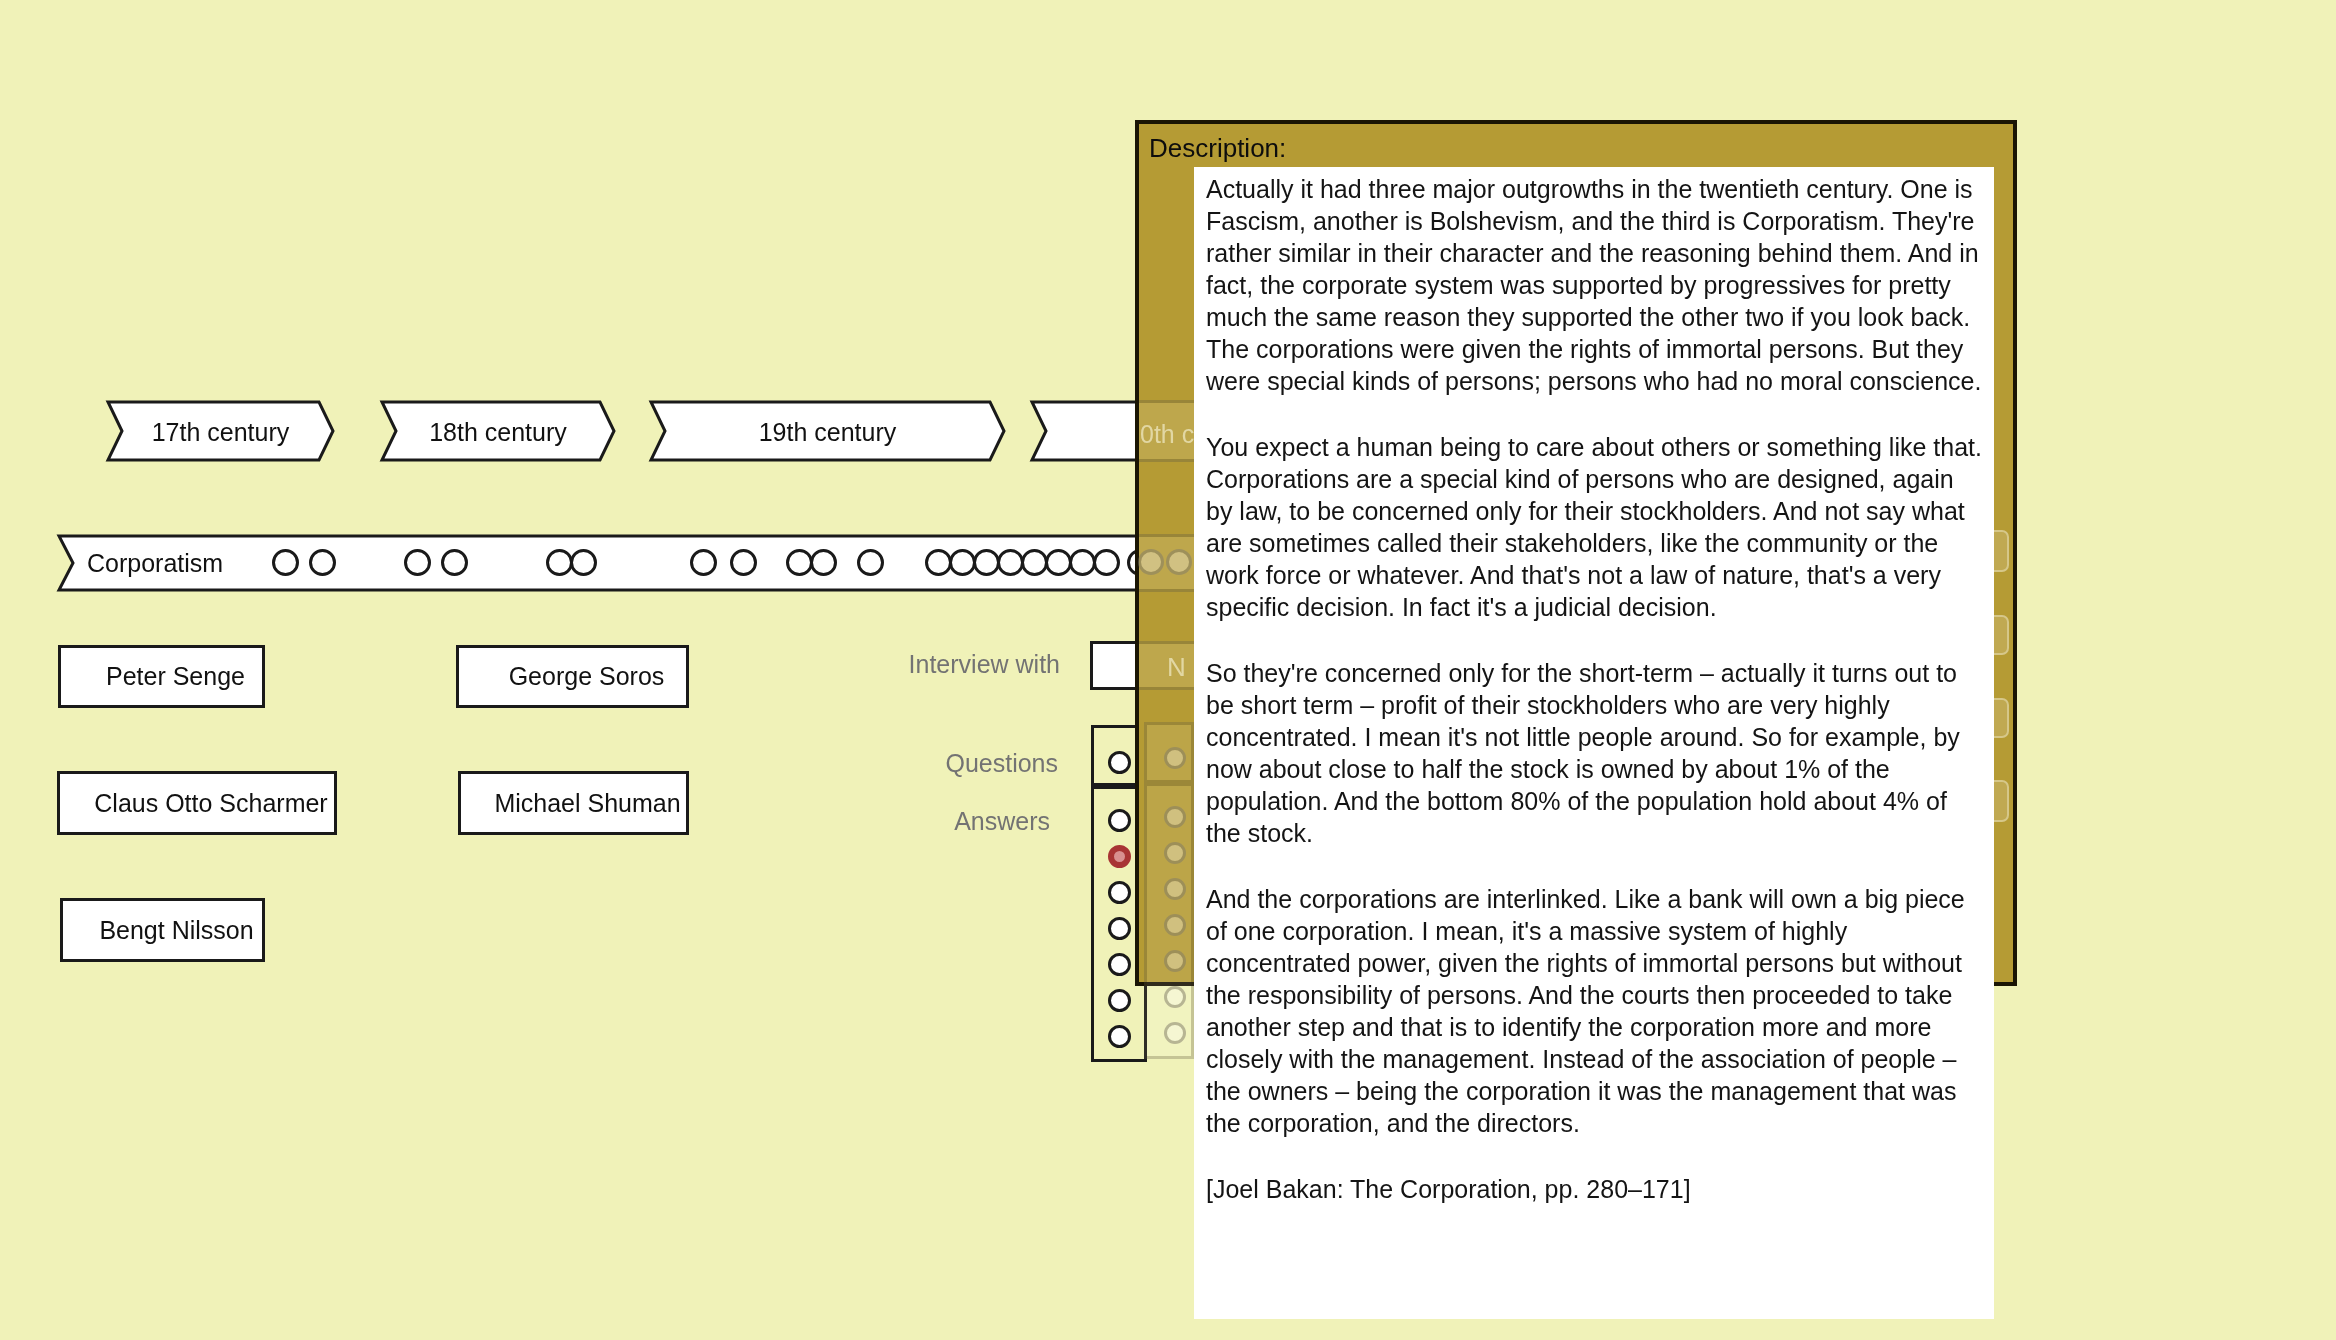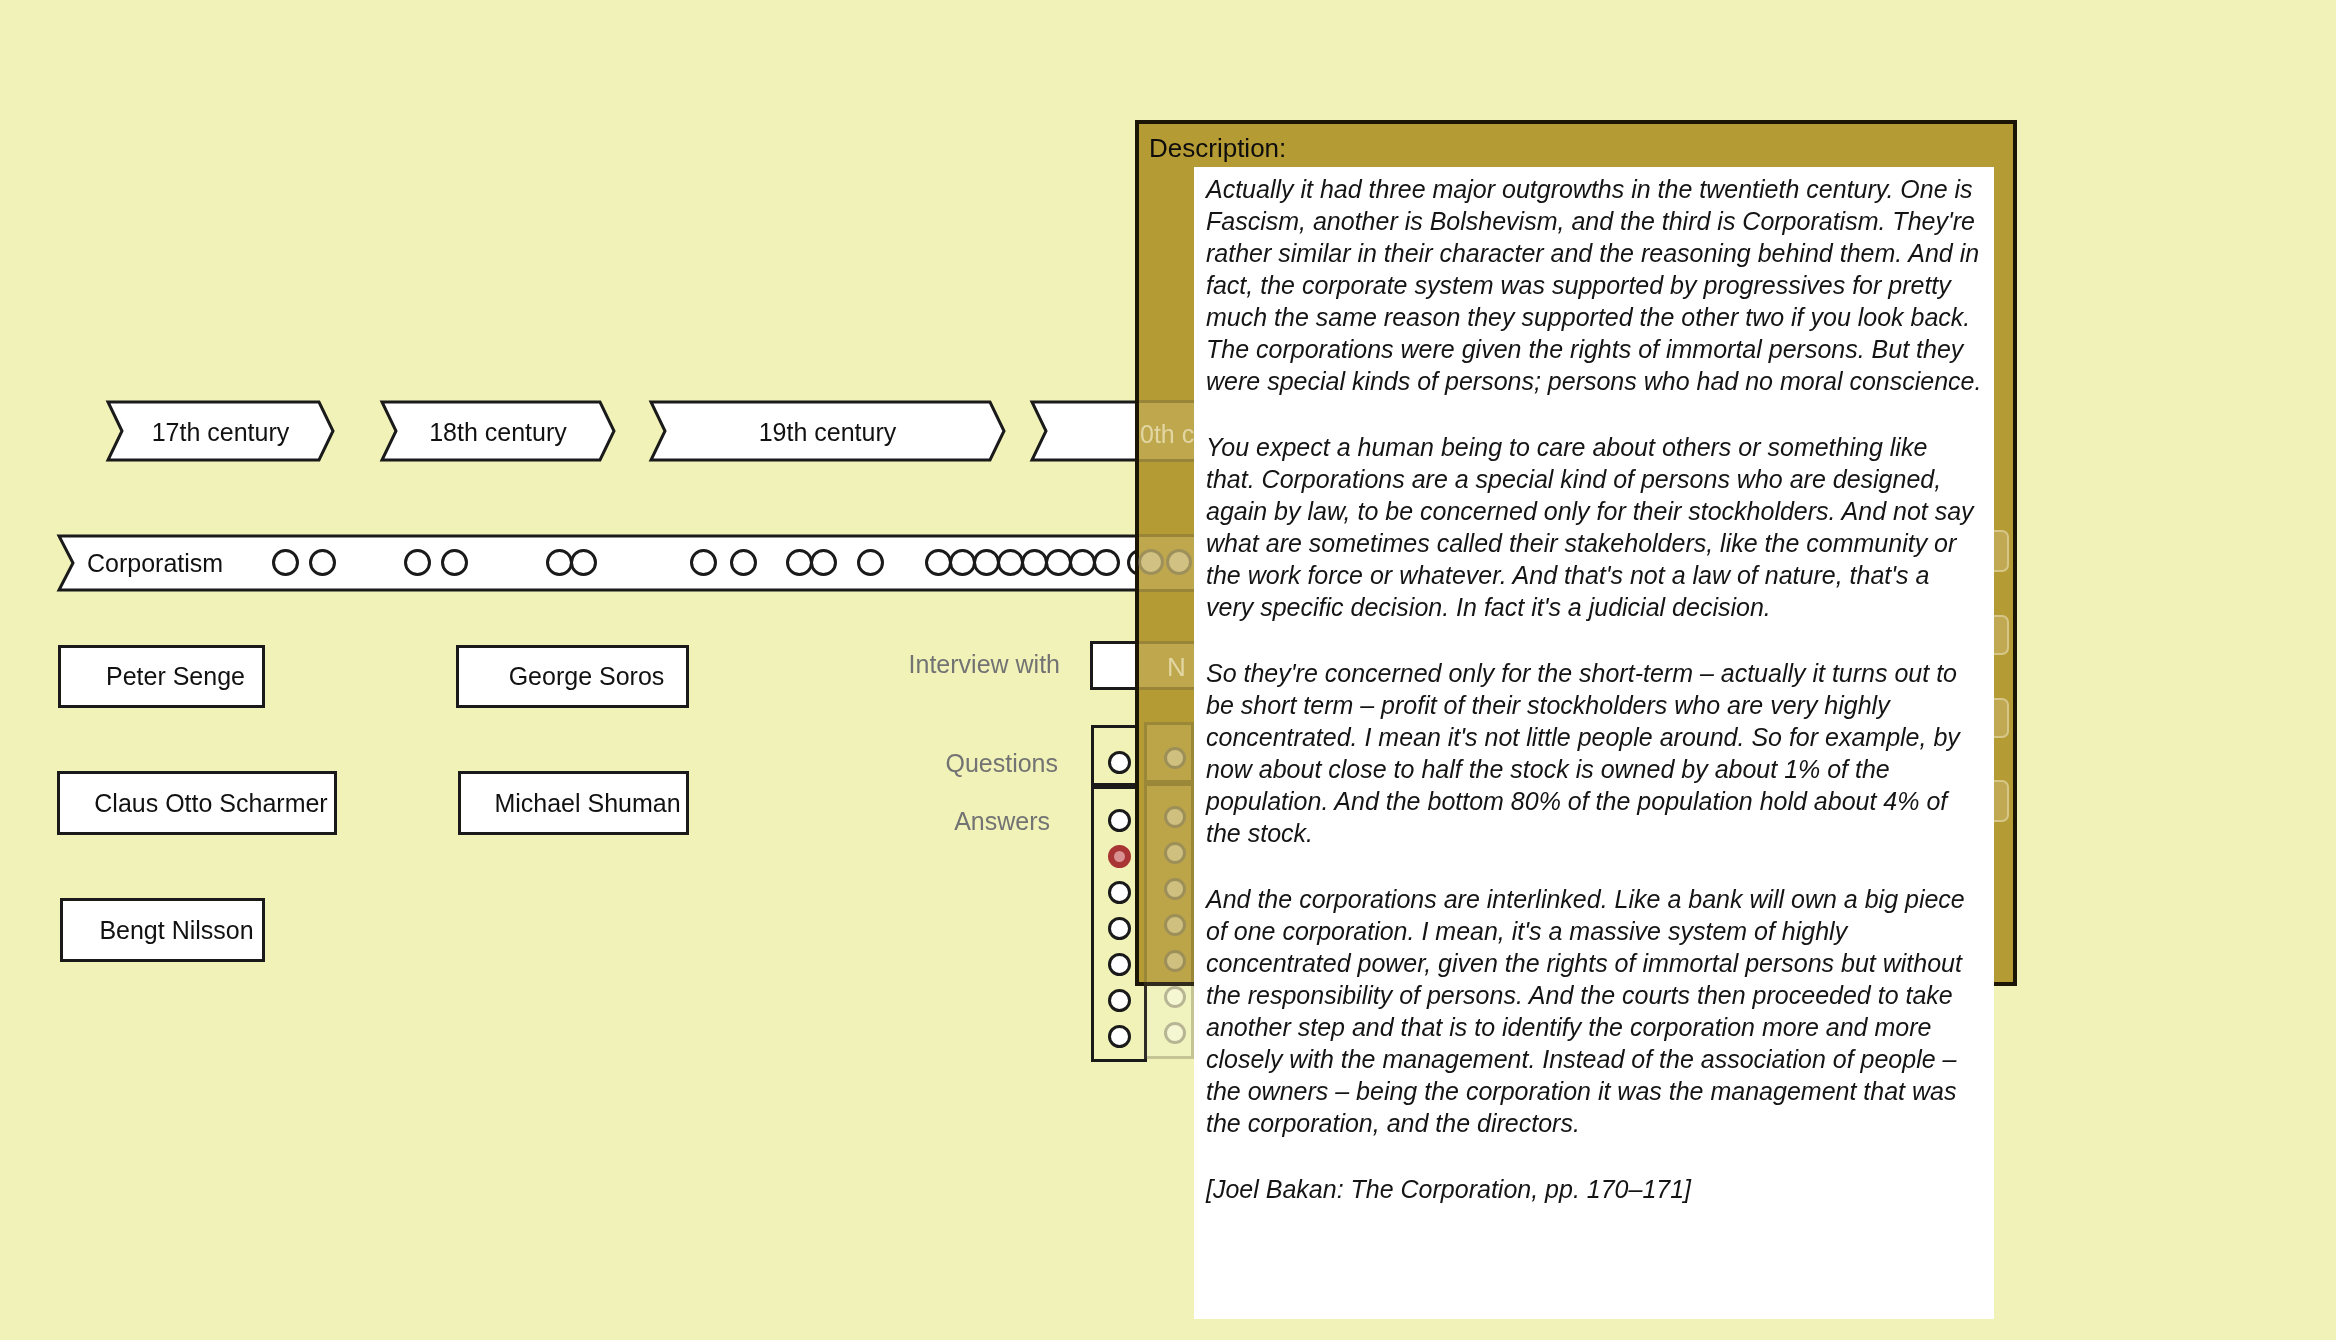--- a/index.html
+++ b/index.html
@@ -35,21 +35,21 @@
   .radio{position:absolute;width:23px;height:23px;border-radius:50%;box-sizing:border-box;
          border:3px solid #1a1a1a;background:#fff;}
   .radio.selected{border:6px solid #a83434;background:#d89090;}
 
   
   #panel{position:absolute;left:1135px;top:120px;width:882px;height:866px;
          background:#b59b34;border:4px solid #1a1504;box-sizing:border-box;}
   #panel-title{position:absolute;left:10px;top:9px;font-size:26px;color:#0d0d0d;}
   #panel-white{position:absolute;left:55px;top:43px;width:800px;height:1152px;
          background:#ffffff;padding:6px 12px;box-sizing:border-box;overflow:hidden;
-         font-size:25px;line-height:32px;color:#141414;font-style:italic;}
+         font-size:25px;line-height:32px;color:#141414;}
   #panel-white p{margin:0 0 34px 0;}
   #panel-citation{margin:0;}
 
   
   .ghost-strip{position:absolute;left:0;width:55px;background:rgba(255,255,255,0.12);
          border-top:3px solid rgba(40,30,0,0.25);border-bottom:3px solid rgba(40,30,0,0.25);
          box-sizing:border-box;}
   .ghost-box{position:absolute;background:rgba(255,255,255,0.10);
          border:3px solid rgba(40,30,0,0.22);box-sizing:border-box;}
   .ghost-dot{position:absolute;border-radius:50%;box-sizing:border-box;
@@ -162,17 +162,17 @@
         <div class="ghost-endcap" style="top: 491px; height: 40px;"></div>
         <div class="ghost-endcap" style="top: 574px; height: 40px;"></div>
         <div class="ghost-endcap" style="top: 656px; height: 42px;"></div>
       </div>
 
     <div id="panel-white">
       <p>Actually it had three major outgrowths in the twentieth century. One is Fascism, another is Bolshevism, and the third is Corporatism. They're rather similar in their character and the reasoning behind them. And in fact, the corporate system was supported by progressives for pretty much the same reason they supported the other two if you look back. The corporations were given the rights of immortal persons. But they were special kinds of persons; persons who had no moral conscience.</p>
       <p>You expect a human being to care about others or something like that. Corporations are a special kind of persons who are designed, again by law, to be concerned only for their stockholders. And not say what are sometimes called their stakeholders, like the community or the work force or whatever. And that's not a law of nature, that's a very specific decision. In fact it's a judicial decision.</p>
       <p>So they're concerned only for the short-term – actually it turns out to be short term – profit of their stockholders who are very highly concentrated. I mean it's not little people around. So for example, by now about close to half the stock is owned by about 1% of the population. And the bottom 80% of the population hold about 4% of the stock.</p>
       <p>And the corporations are interlinked. Like a bank will own a big piece of one corporation. I mean, it's a massive system of highly concentrated power, given the rights of immortal persons but without the responsibility of persons. And the courts then proceeded to take another step and that is to identify the corporation more and more closely with the management. Instead of the association of people – the owners – being the corporation it was the management that was the corporation, and the directors.</p>
-      <p id="panel-citation">[Joel Bakan: The Corporation, pp. 170–171]</p>
+      <p id="panel-citation">[Joel Bakan: The Corporation, pp. 280–171]</p>
     </div>
   </div>
 
 </div>
 
 </body></html>

